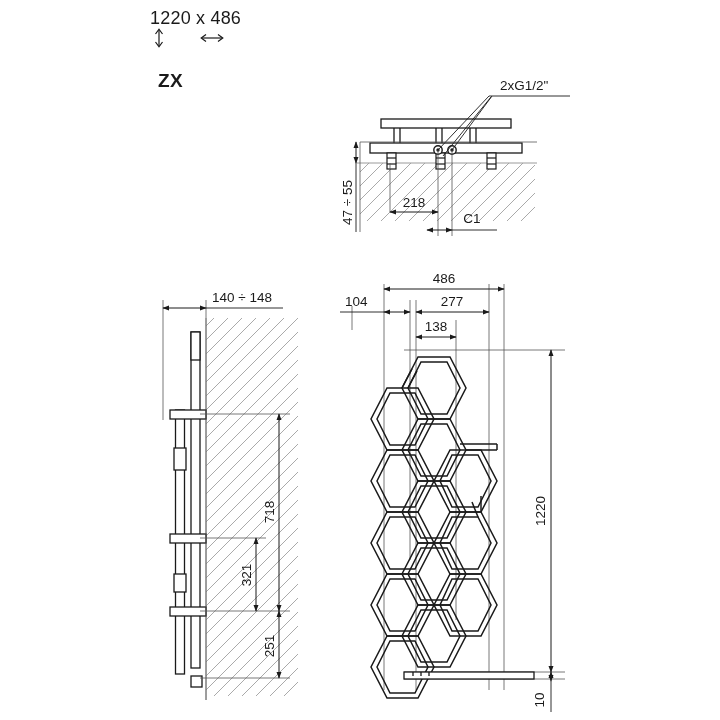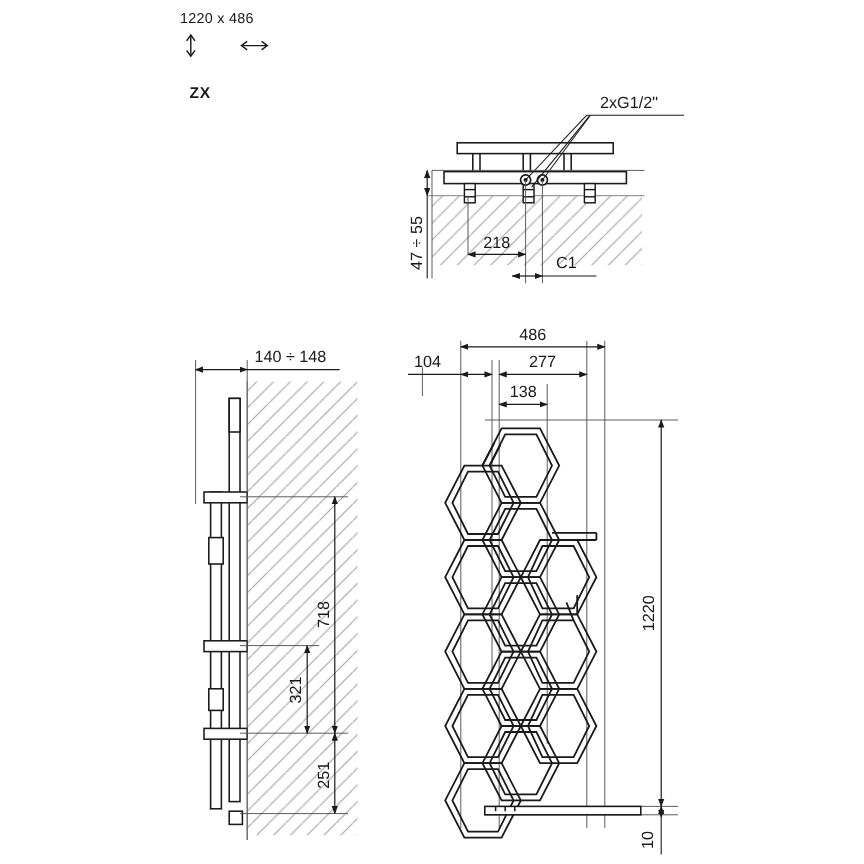--- a/index.html
+++ b/index.html
@@ -22,34 +22,34 @@
     width: 720px;
     height: 720px;
   }
   .hdr {
     position: absolute;
     font-family: "Liberation Sans", sans-serif;
   }
   #size-label {
     left: 150px;
     top: 8px;
-    font-size: 12px;
+    font-size: 18px;
     letter-spacing: 0.2px;
     color: #1a1a1a;
   }
   #arrow-row {
     left: 150px;
     top: 27px;
     width: 110px;
     height: 22px;
   }
   #model-label {
     left: 158px;
     top: 70px;
-    font-size: 13px;
+    font-size: 19px;
     font-weight: bold;
     letter-spacing: 0.5px;
   }
   svg { display: block; }
   text { font-family: "Liberation Sans", sans-serif; }
 </style>
 </head>
 <body>
 
 <div class="hdr" id="size-label">1220 x 486</div>

